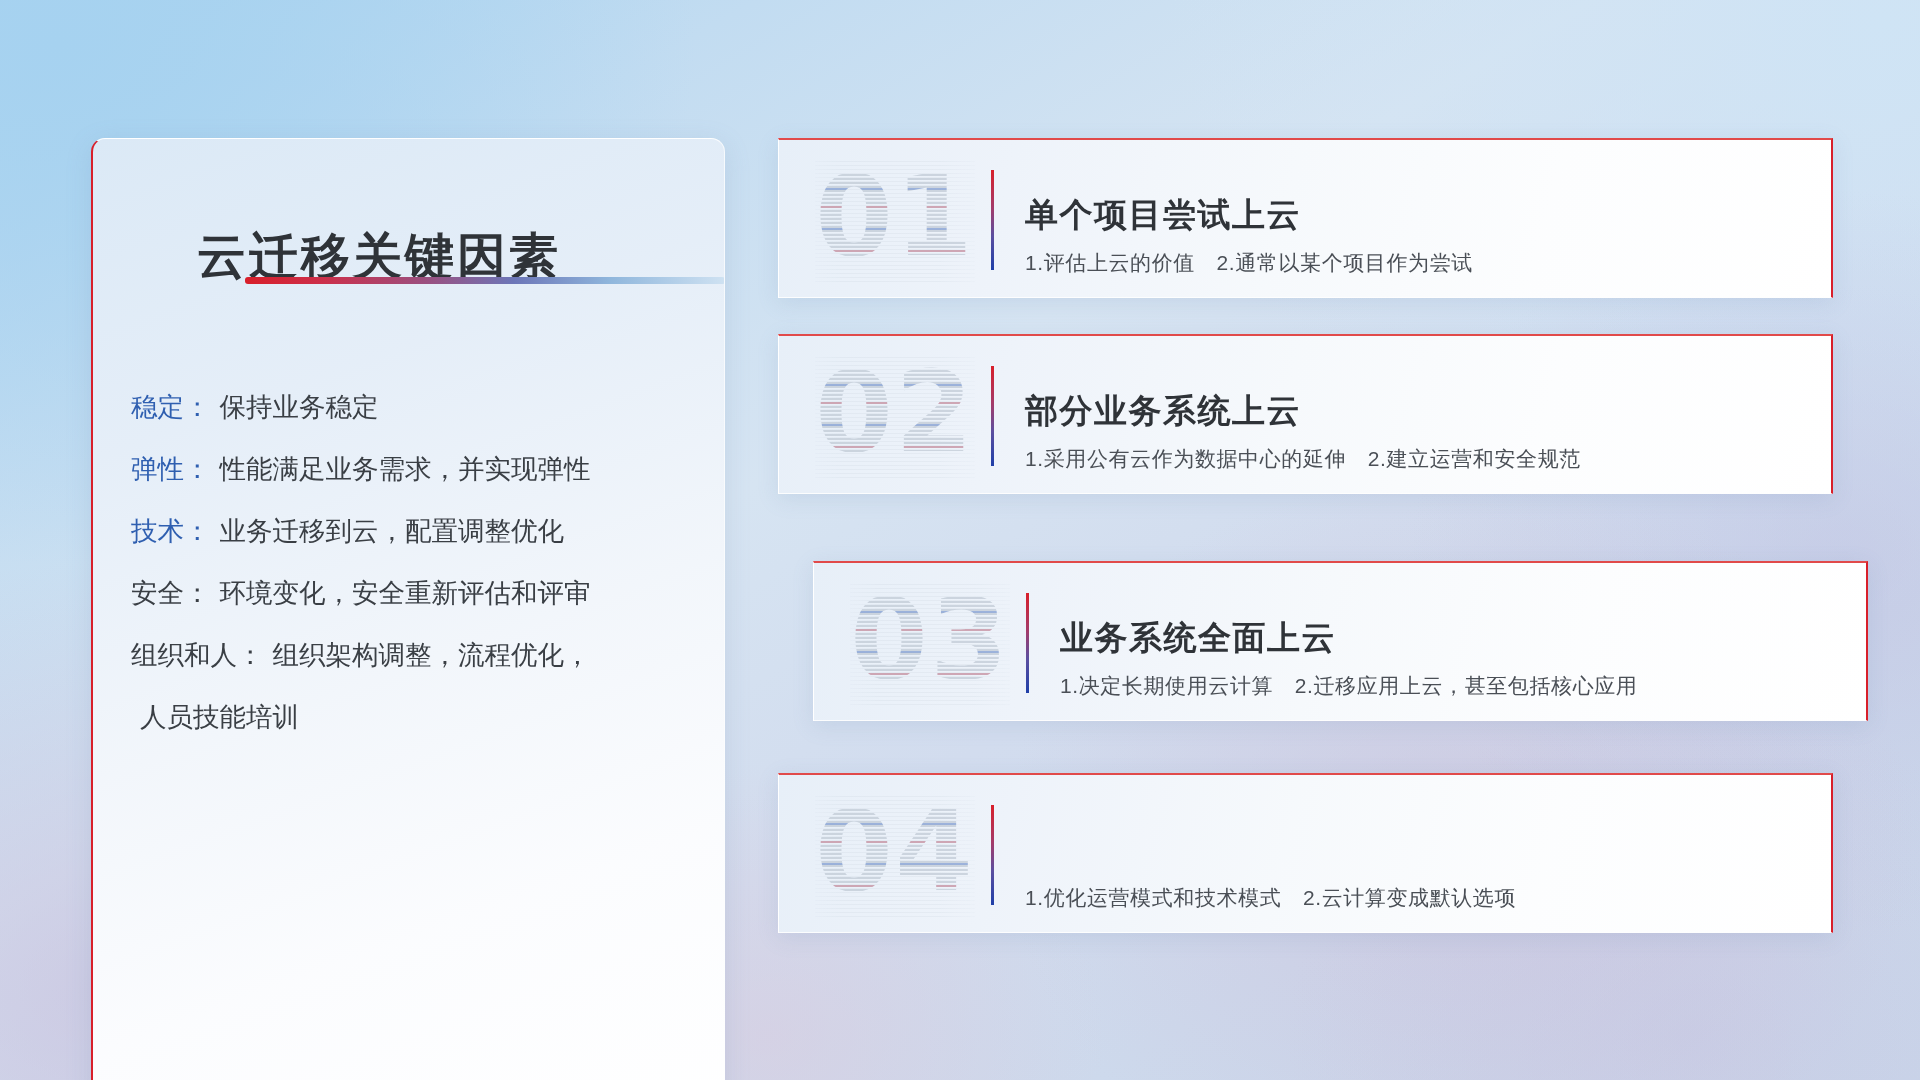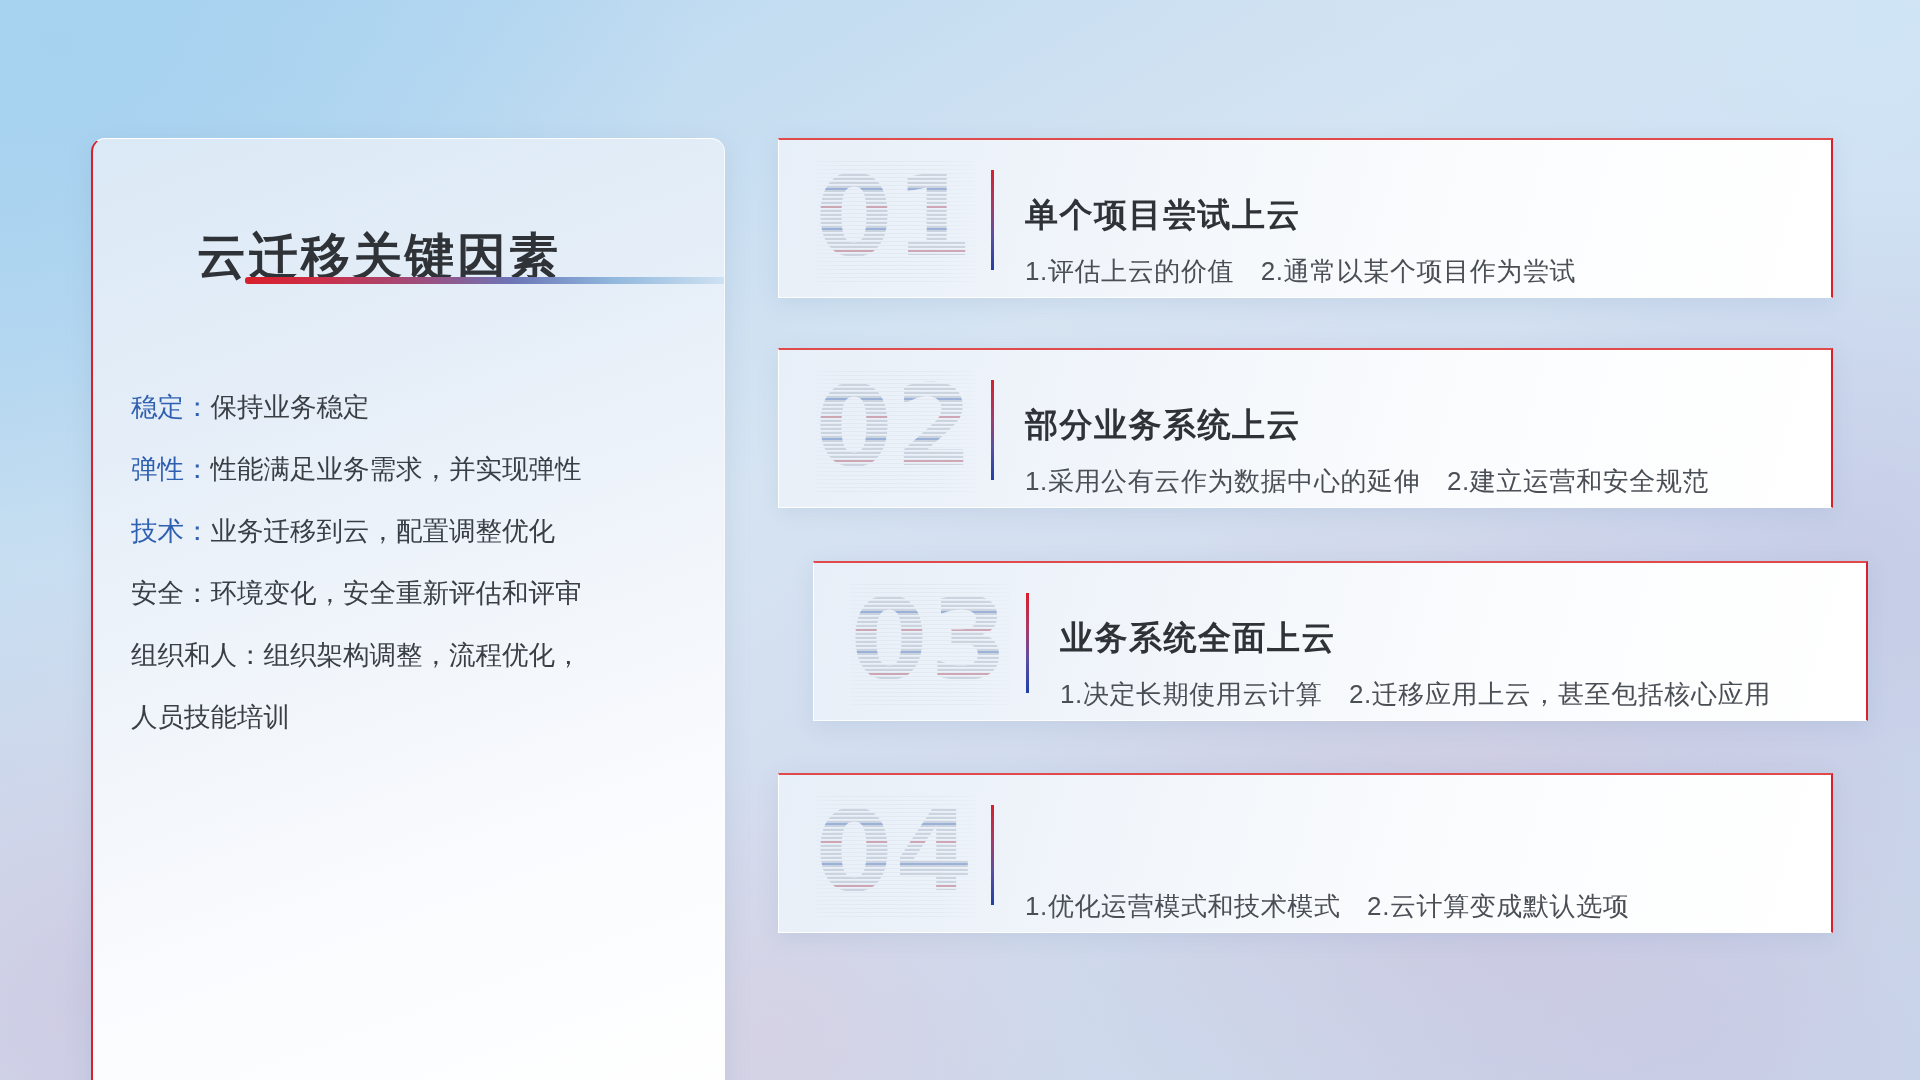--- a/index.html
+++ b/index.html
@@ -41,40 +41,40 @@
     font-size:49px;font-weight:700;color:#2f3338;letter-spacing:3px;
     white-space:nowrap;
   }
   .title-rule{
     position:absolute;left:152px;top:138px;width:480px;height:7px;border-radius:3px;
     background:linear-gradient(90deg,#d81f2a 0%,#cc2f4a 16%,#9a5080 38%,#6c76b8 56%,#8fb6dc 76%,#cfe2f2 100%);
   }
   .factor-list{position:absolute;left:38px;top:237px;right:14px;}
   .factor-row{
     font-size:26.5px;color:#3a3f45;line-height:1;margin-bottom:0;
-    height:62px;display:flex;align-items:center;white-space:nowrap;
+    height:62px;display:flex;align-items:center;white-space:nowrap;gap:9px;
   }
   .factor-row .k{color:#2f5fb0;}
   .factor-row .k.plain{color:#3a3f45;}
   .factor-row .v{color:#3a3f45;}
 
   
   .card{
     position:absolute;left:778px;width:1055px;height:160px;
     border-radius:0;box-sizing:border-box;
     background:linear-gradient(105deg,#e7eff8 0%,#eef3fa 22%,#f6f9fc 48%,#fcfdfe 72%,#ffffff 100%);
     border-top:2px solid #e14a4a;
     border-right:2.5px solid #d81f2a;
     border-bottom:1px solid rgba(255,255,255,.9);
     border-left:1px solid rgba(255,255,255,.9);
     box-shadow:0 5px 20px rgba(110,140,180,.16);
     overflow:hidden;
   }
   .card.c1{top:138px;}
-  .card.c2{top:348px;}
+  .card.c2{top:334px;}
   .card.c3{top:561px;margin-left:35px;}
   .card.c4{top:773px;}
 
   .card-num{
     position:absolute;left:36px;top:18px;width:160px;height:124px;
     overflow:hidden;
   }
   .card-num .glyphs{
     position:absolute;left:0;top:-4px;
     font-size:112px;font-weight:700;letter-spacing:2px;
@@ -105,21 +105,21 @@
   .card-divider{
     position:absolute;left:212px;top:30px;width:3px;height:100px;
     background:linear-gradient(180deg,#d81f2a 0%,#a33b6a 38%,#5b4fa0 66%,#1f3fa8 100%);
   }
   .card-title{
     position:absolute;left:246px;top:26px;
     font-size:33px;font-weight:700;color:#2f3338;letter-spacing:1.5px;white-space:nowrap;
   }
   .card-sub{
     position:absolute;left:246px;top:88px;
-    font-size:26px;color:#4a4f56;letter-spacing:.6px;white-space:nowrap;
+    font-size:21px;color:#4a4f56;letter-spacing:.6px;white-space:nowrap;
   }
 </style>
 </head>
 <body>
 
 <div id="bg"></div>
 
 <div id="root">
 
   <section class="left-panel">

